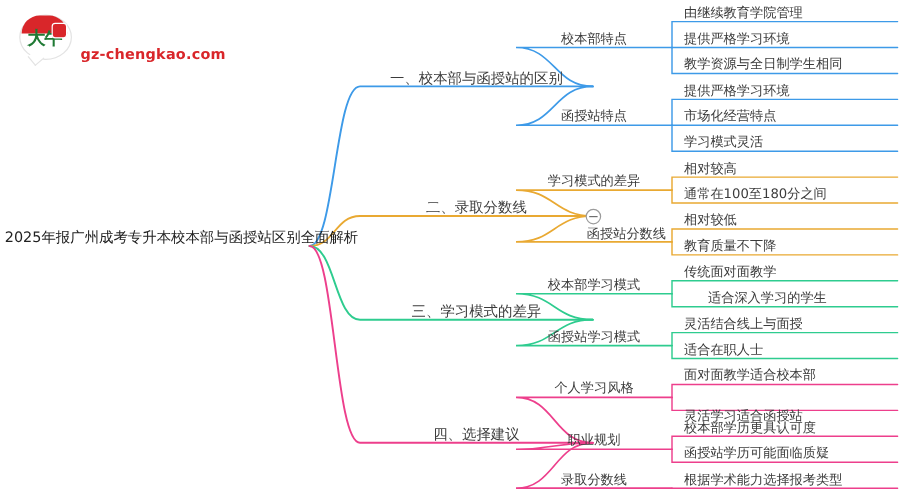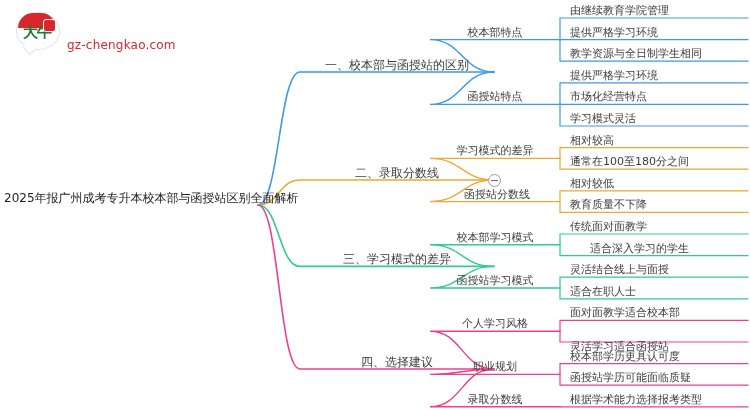--- a/index.html
+++ b/index.html
@@ -23,21 +23,21 @@
           transform:rotate(50deg);}
   .bubble-top{position:absolute;left:4px;top:3px;width:38px;height:15px;background:#d9262a;
           border-radius:19px 19px 0 0;}
   .badge-text{position:absolute;left:0;top:13px;width:46px;text-align:center;
           font-size:15px;font-weight:bold;color:#1f7a34;letter-spacing:-1px;
           font-family:"DejaVu Sans","Liberation Sans",sans-serif;}
   .badge-dot{position:absolute;left:29px;top:9px;width:11px;height:11px;background:#d9262a;
           border-radius:3px;border:1px solid #fff;}
   .logo-cn{position:absolute;left:52px;top:4px;font-size:19px;font-weight:bold;color:#1f9d3a;
           letter-spacing:0.5px;white-space:nowrap;}
-  .logo-en{position:absolute;left:53px;top:30px;font-size:12px;font-weight:normal;color:#d9262a;
+  .logo-en{position:absolute;left:53px;top:30px;font-size:12px;font-weight:bold;color:#d9262a;
           letter-spacing:0.2px;white-space:nowrap;}
 
   
   .node{position:absolute;white-space:nowrap;color:#3b3b3b;}
   .node.root{font-size:12px;color:#222;}
   .node.lvl1{font-size:12px;}
   .node.lvl2{font-size:11px;}
   .node.lvl3{font-size:11px;}
 
   .toggle{position:absolute;width:13px;height:13px;border-radius:50%;
@@ -104,21 +104,21 @@
       <div class="node lvl3" style="top: 24.6px; left: 570px;">提供严格学习环境</div>
       <div class="node lvl3" style="top: 46.2px; left: 570px;">教学资源与全日制学生相同</div>
       <div class="node lvl2" style="top: 89.4px; left: 495px; transform: translateX(-50%);">函授站特点</div>
       <div class="node lvl3" style="top: 67.8px; left: 570px;">提供严格学习环境</div>
       <div class="node lvl3" style="top: 89.4px; left: 570px; text-align: right;">市场化经营特点</div>
       <div class="node lvl3" style="top: 111px; left: 570px;">学习模式灵活</div>
       <div class="node lvl1" style="top: 165px; left: 397px; transform: translateX(-50%);">二、录取分数线</div>
       <div class="node lvl2" style="top: 143.4px; left: 495px; transform: translateX(-50%);">学习模式的差异</div>
       <div class="node lvl3" style="top: 132.6px; left: 570px;">相对较高</div>
       <div class="node lvl3" style="top: 154.2px; left: 570px;">通常在100至180分之间</div>
-      <div class="node lvl2" style="top: 186.6px; left: 497px; transform: translateX(-50%);">函授站分数线</div>
+      <div class="node lvl2" style="top: 186.6px; left: 522px; transform: translateX(-50%);">函授站分数线</div>
       <div class="node lvl3" style="top: 175.8px; left: 570px;">相对较低</div>
       <div class="node lvl3" style="top: 197.4px; left: 570px;">教育质量不下降</div>
       <div class="node lvl1" style="top: 251.4px; left: 397px; transform: translateX(-50%);">三、学习模式的差异</div>
       <div class="node lvl2" style="top: 229.8px; left: 495px; transform: translateX(-50%);">校本部学习模式</div>
       <div class="node lvl3" style="top: 219px; left: 570px;">传统面对面教学</div>
       <div class="node lvl3" style="top: 240.6px; left: 570px; margin-left: 20px;">适合深入学习的学生</div>
       <div class="node lvl2" style="top: 273px; left: 495px; transform: translateX(-50%);">函授站学习模式</div>
       <div class="node lvl3" style="top: 262.2px; left: 570px;">灵活结合线上与面授</div>
       <div class="node lvl3" style="top: 283.8px; left: 570px;">适合在职人士</div>
       <div class="node lvl1" style="top: 354px; left: 397px; transform: translateX(-50%);">四、选择建议</div>

